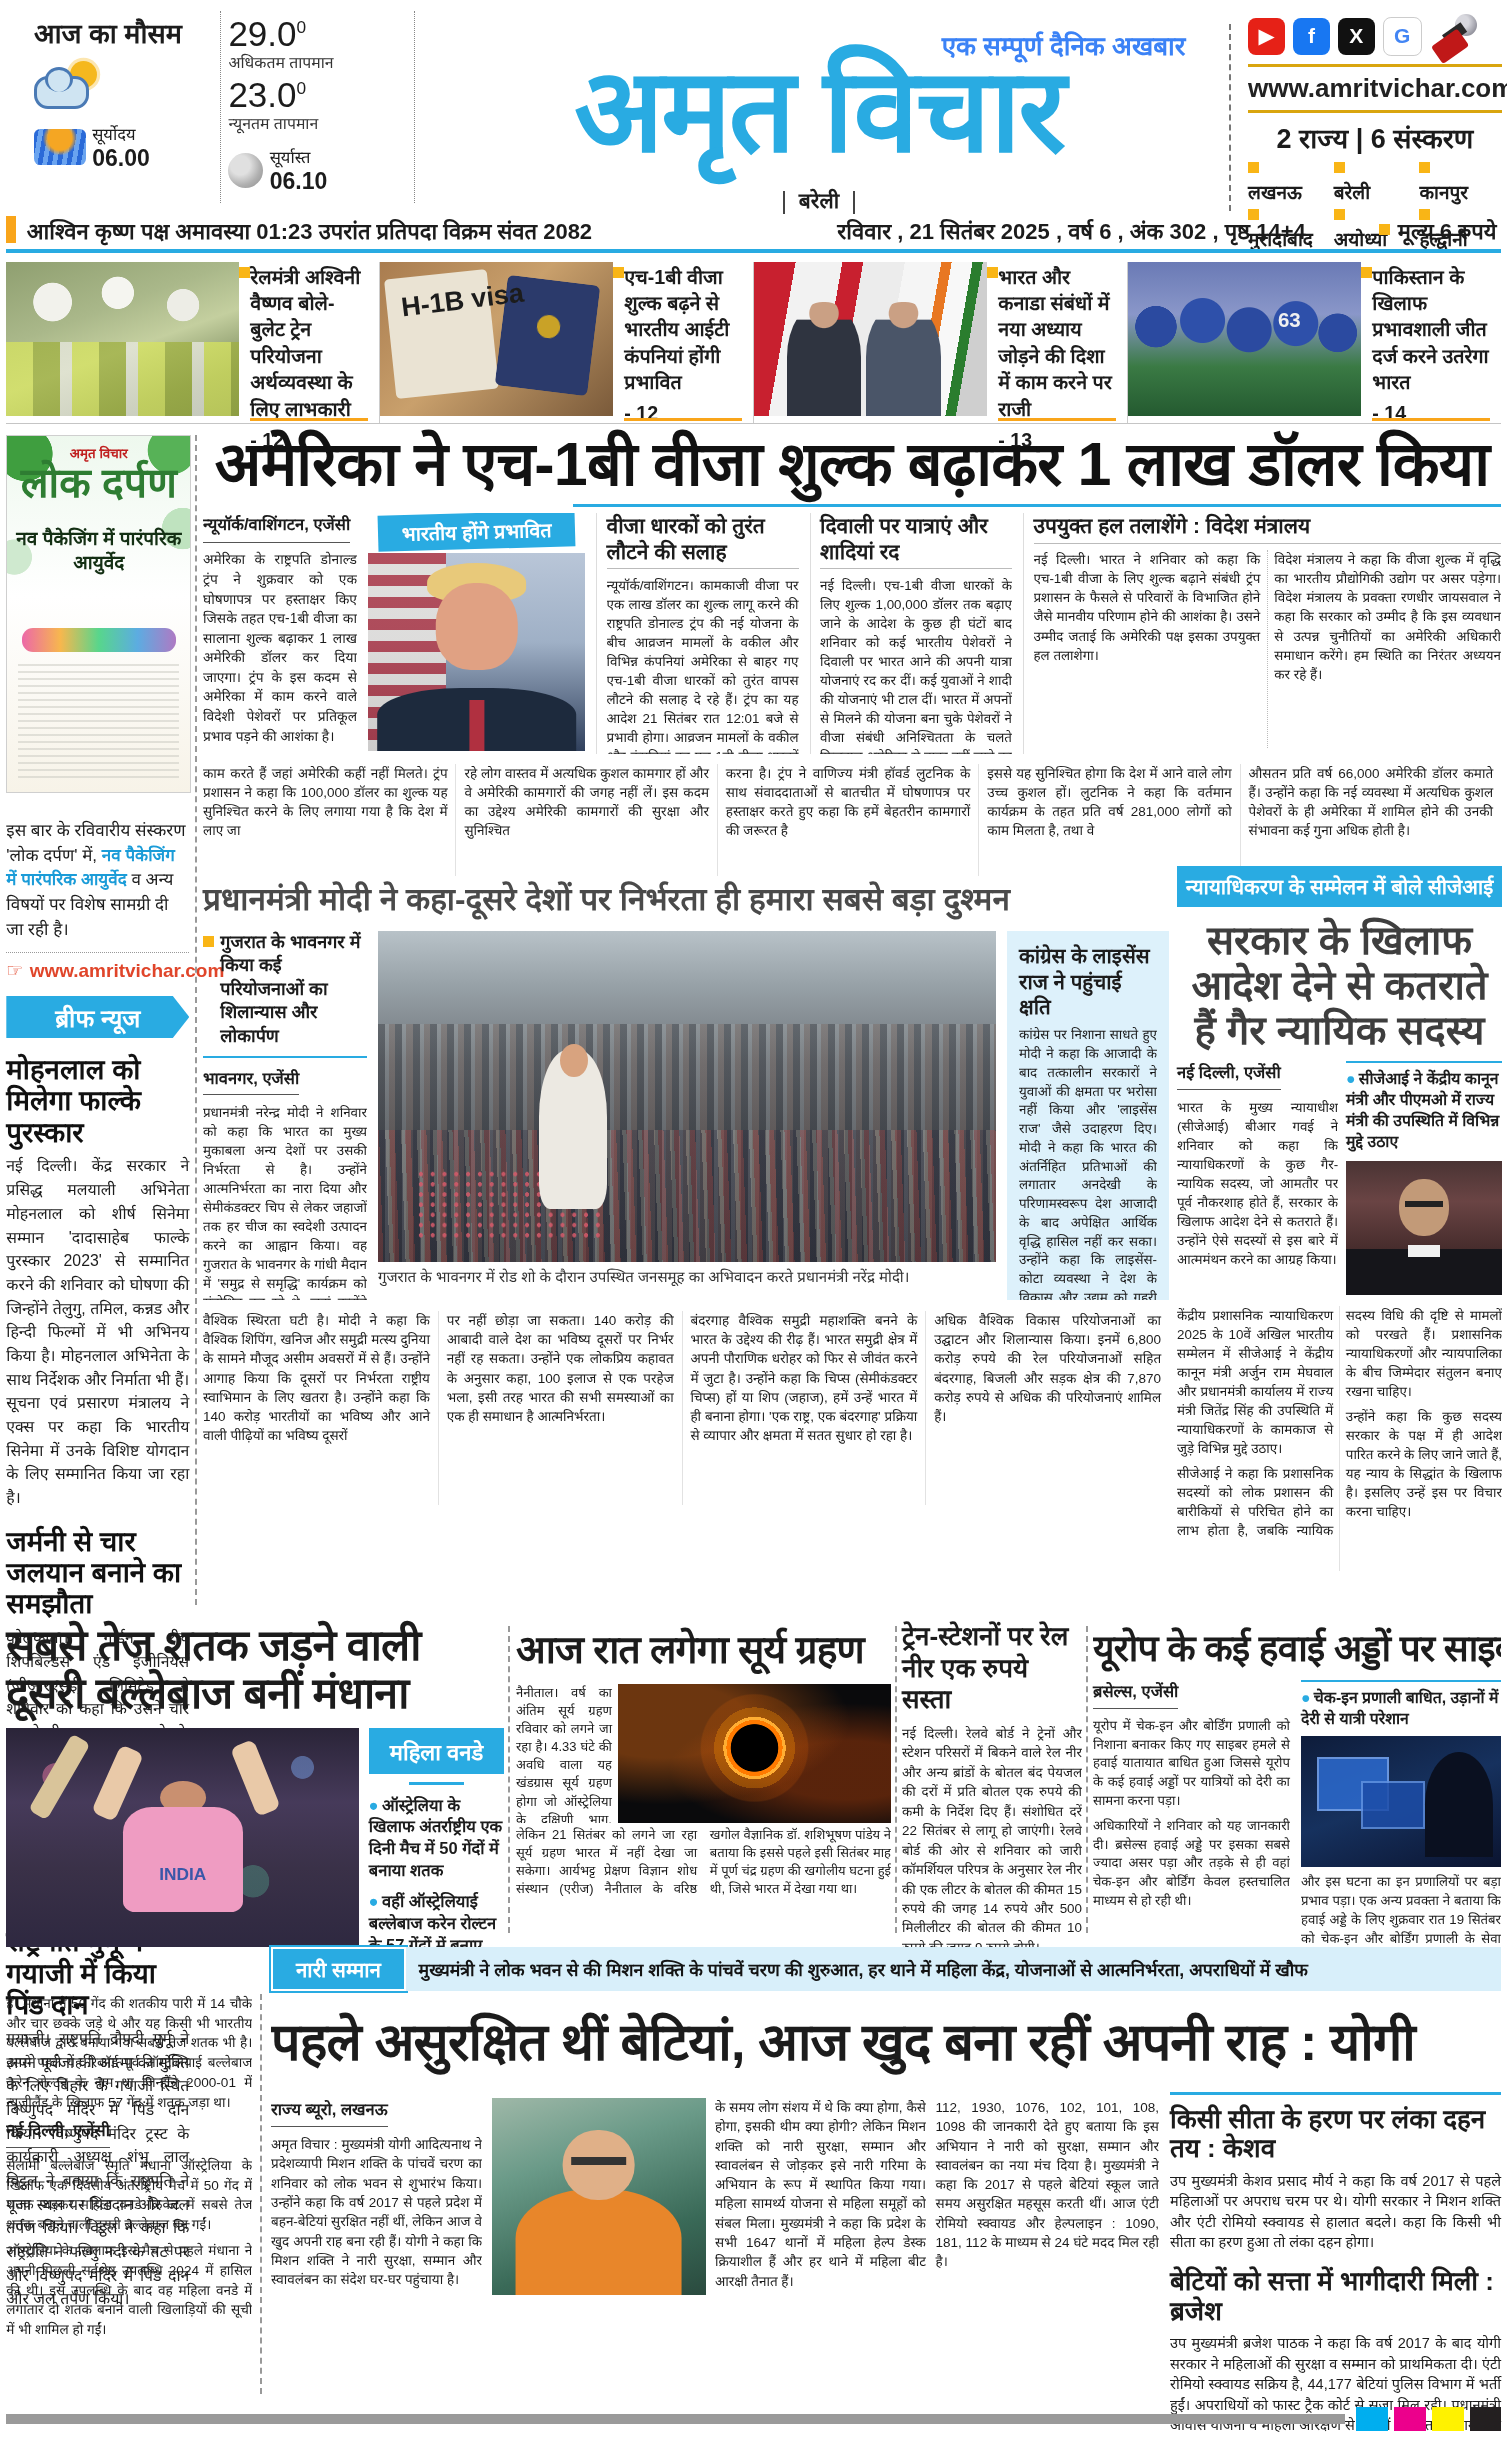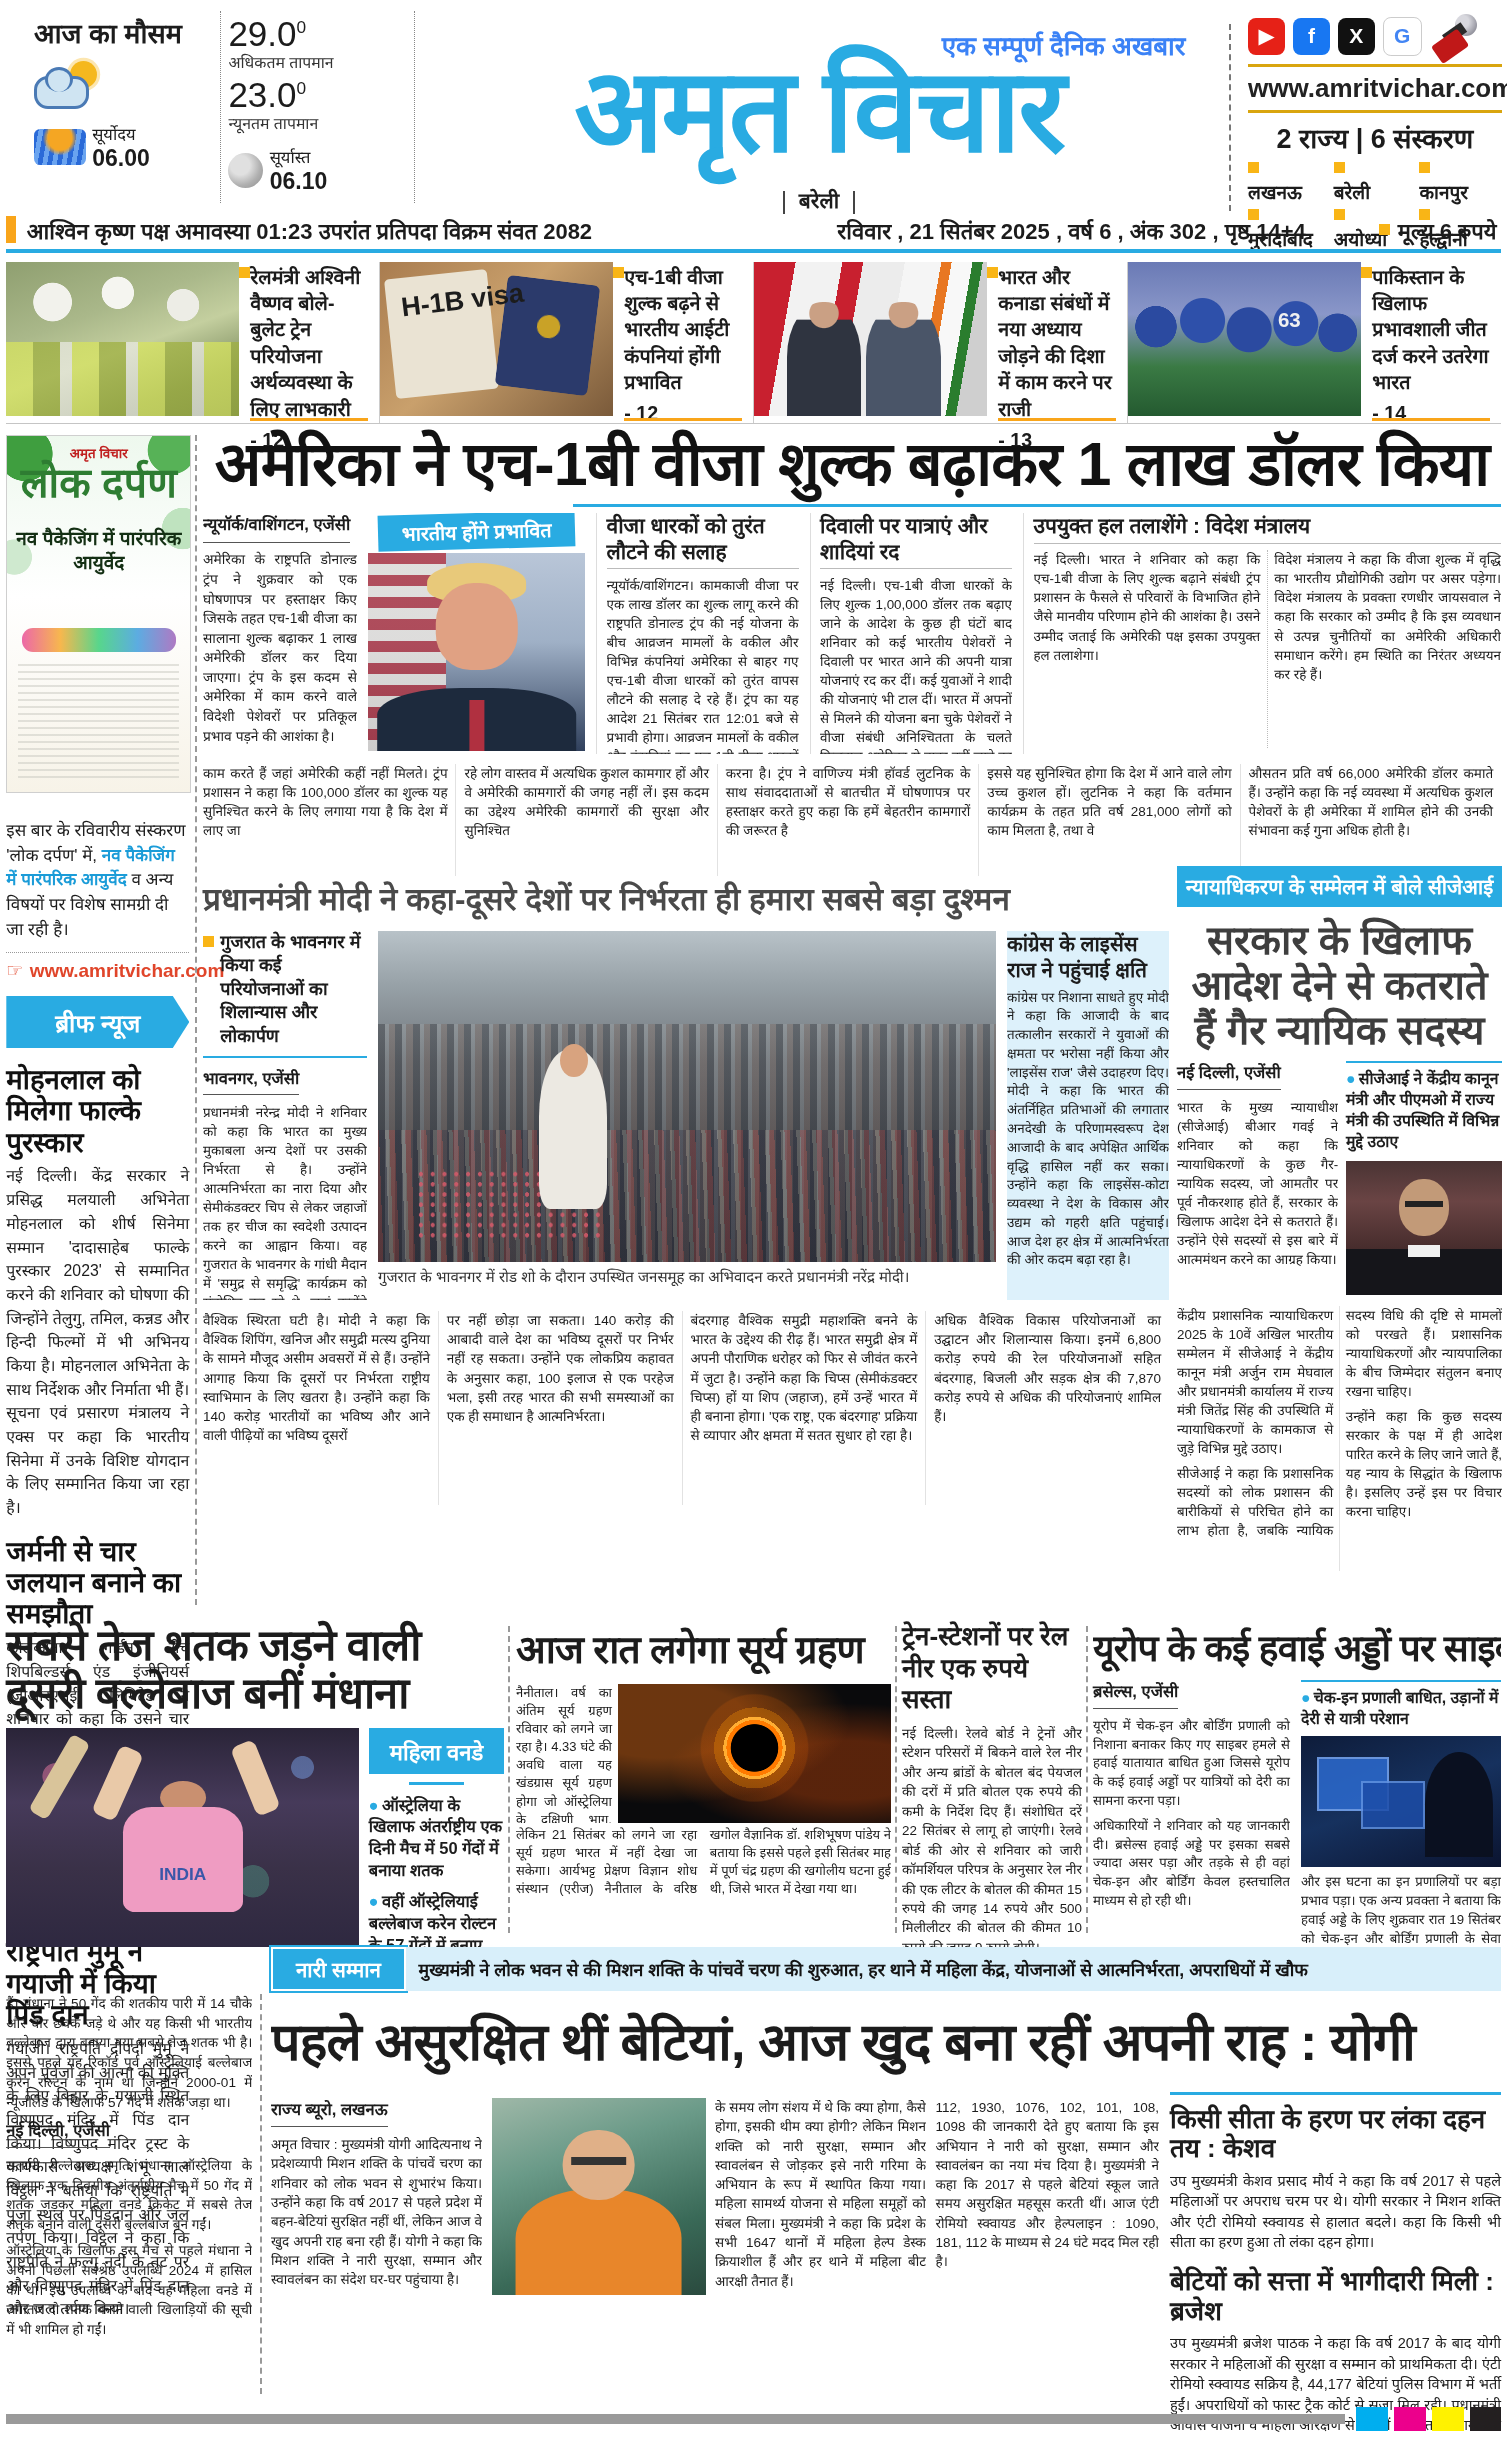--- a/index.html
+++ b/index.html
@@ -171,21 +171,21 @@
   .yg-glass{position:absolute;left:50%;top:30%;transform:translateX(-50%);width:26%;height:4%;background:#333;}
 
   
   .sidebar{left:6.3px;top:435px;width:183px;}
   .sb-dash{left:195px;top:435px;height:1170px;border-left:2.4px dashed #999;}
   .sb-cover{width:183px;height:356px;border:0.8px solid #cfcfcf;}
   .sb-caption{font-size:17px;line-height:1.45;margin-top:26px;}
   .sb-caption .hl{color:#1B9CD8;font-weight:bold;}
   .sb-dotrule{border-top:1.6px dotted #999;margin:9.5px 0 6.3px;}
   .sb-link{color:#E0452A;font-weight:bold;font-size:19px;display:flex;gap:6.3px;align-items:center;}
-  .sb-banner{margin-top:14px;height:52px;background:#29ABE2;color:#fff;font-weight:bold;font-size:24.4px;
+  .sb-banner{margin-top:14px;height:42px;background:#29ABE2;color:#fff;font-weight:bold;font-size:24.4px;
      display:flex;align-items:center;justify-content:center;
      clip-path:polygon(0 0,91% 0,100% 50%,91% 100%,0 100%);}
   .brief h3{font-size:27.6px;line-height:1.14;margin:15.8px 0 6.3px;color:#111;}
   .brief p{font-size:15.8px;line-height:1.5;margin:0;text-align:justify;}
 
   
   .h1b{left:203px;top:432px;width:1298px;}
   .h1b-head{font-size:61px;font-weight:bold;letter-spacing:-0.8px;line-height:1.05;text-align:center;color:#121212;}
   .h1b-bluerule{height:3.2px;background:#29ABE2;margin:7.9px 0 0 370px;}
   .h1b-row{display:flex;margin-top:6.3px;height:241px;}
@@ -211,21 +211,21 @@
   .modi-sub{font-size:31.5px;font-weight:bold;color:#4a4a4a;margin-top:9.5px;}
   .modi-row{display:flex;margin-top:12.6px;height:369px;}
   .modi-kcol{width:164px;flex:none;}
   .kicktext{font-size:18px;font-weight:bold;line-height:1.3;padding-left:17.3px;position:relative;}
   .kicktext .ysq{position:absolute;left:0;top:4.7px;}
   .kickrule{height:2.4px;background:#29ABE2;margin:7.9px 0;}
   .modi-lead{font-size:13.4px;line-height:1.42;}
   .modi-photo{width:618px;flex:none;margin:0 11px;}
   .modi-img{width:100%;height:331px;}
   .modi-cap{font-size:15px;color:#333;line-height:1.3;padding-top:4.7px;}
-  .modi-ccol{width:162px;flex:none;background:#DDF1FB;padding:0;box-sizing:border-box;}
+  .modi-ccol{width:162px;flex:none;background:#DDF1FB;padding:12px;box-sizing:border-box;}
   .ccol-head{font-size:20.5px;font-weight:bold;line-height:1.25;margin-bottom:6.3px;}
   .ccol-body{font-size:13.4px;line-height:1.4;}
   .modi-cont{display:flex;margin-top:11px;height:194px;}
 
   
   .cji{left:1177px;top:866px;width:325px;}
   .cji-kick{background:#29ABE2;color:#fff;font-weight:bold;font-size:20.5px;text-align:center;padding:6.3px 1.6px;}
   .cji-head{font-size:40px;font-weight:bold;color:#3e3e3e;text-align:center;line-height:1.13;margin:11px 0 7.9px;}
   .cji-row{display:flex;}
   .cji-l{flex:1;padding-right:7.9px;font-size:13.4px;line-height:1.42;}

